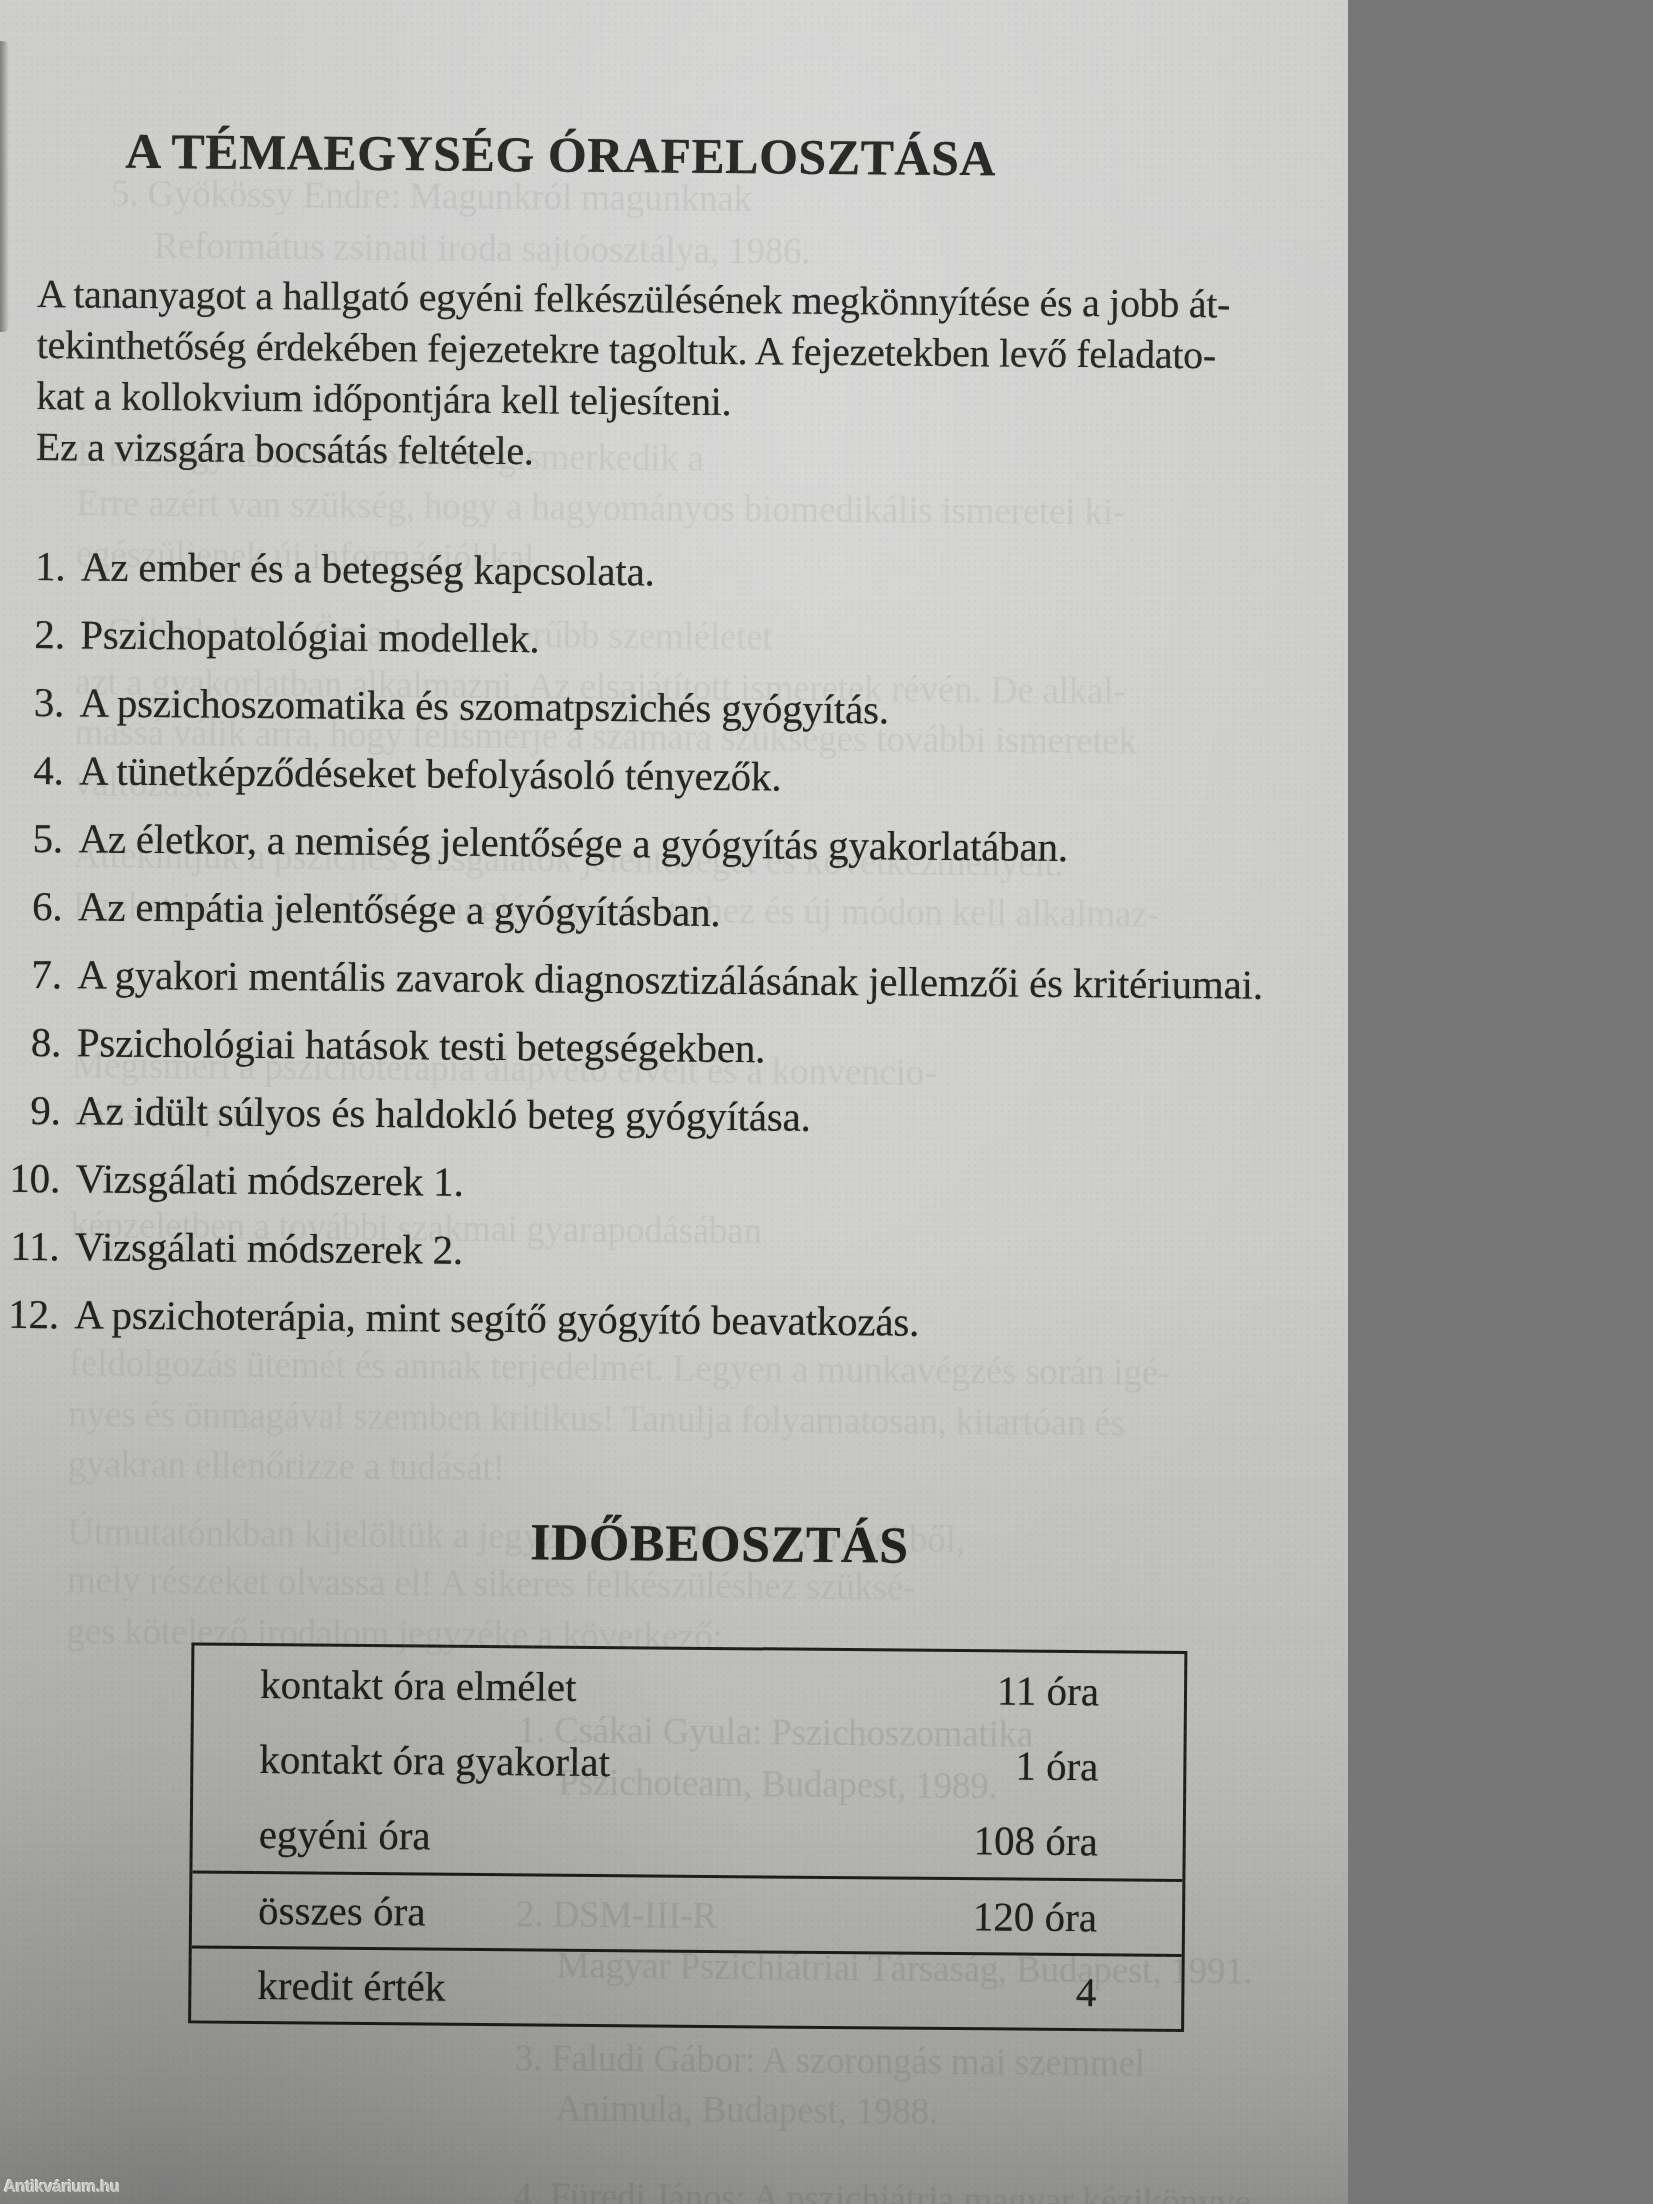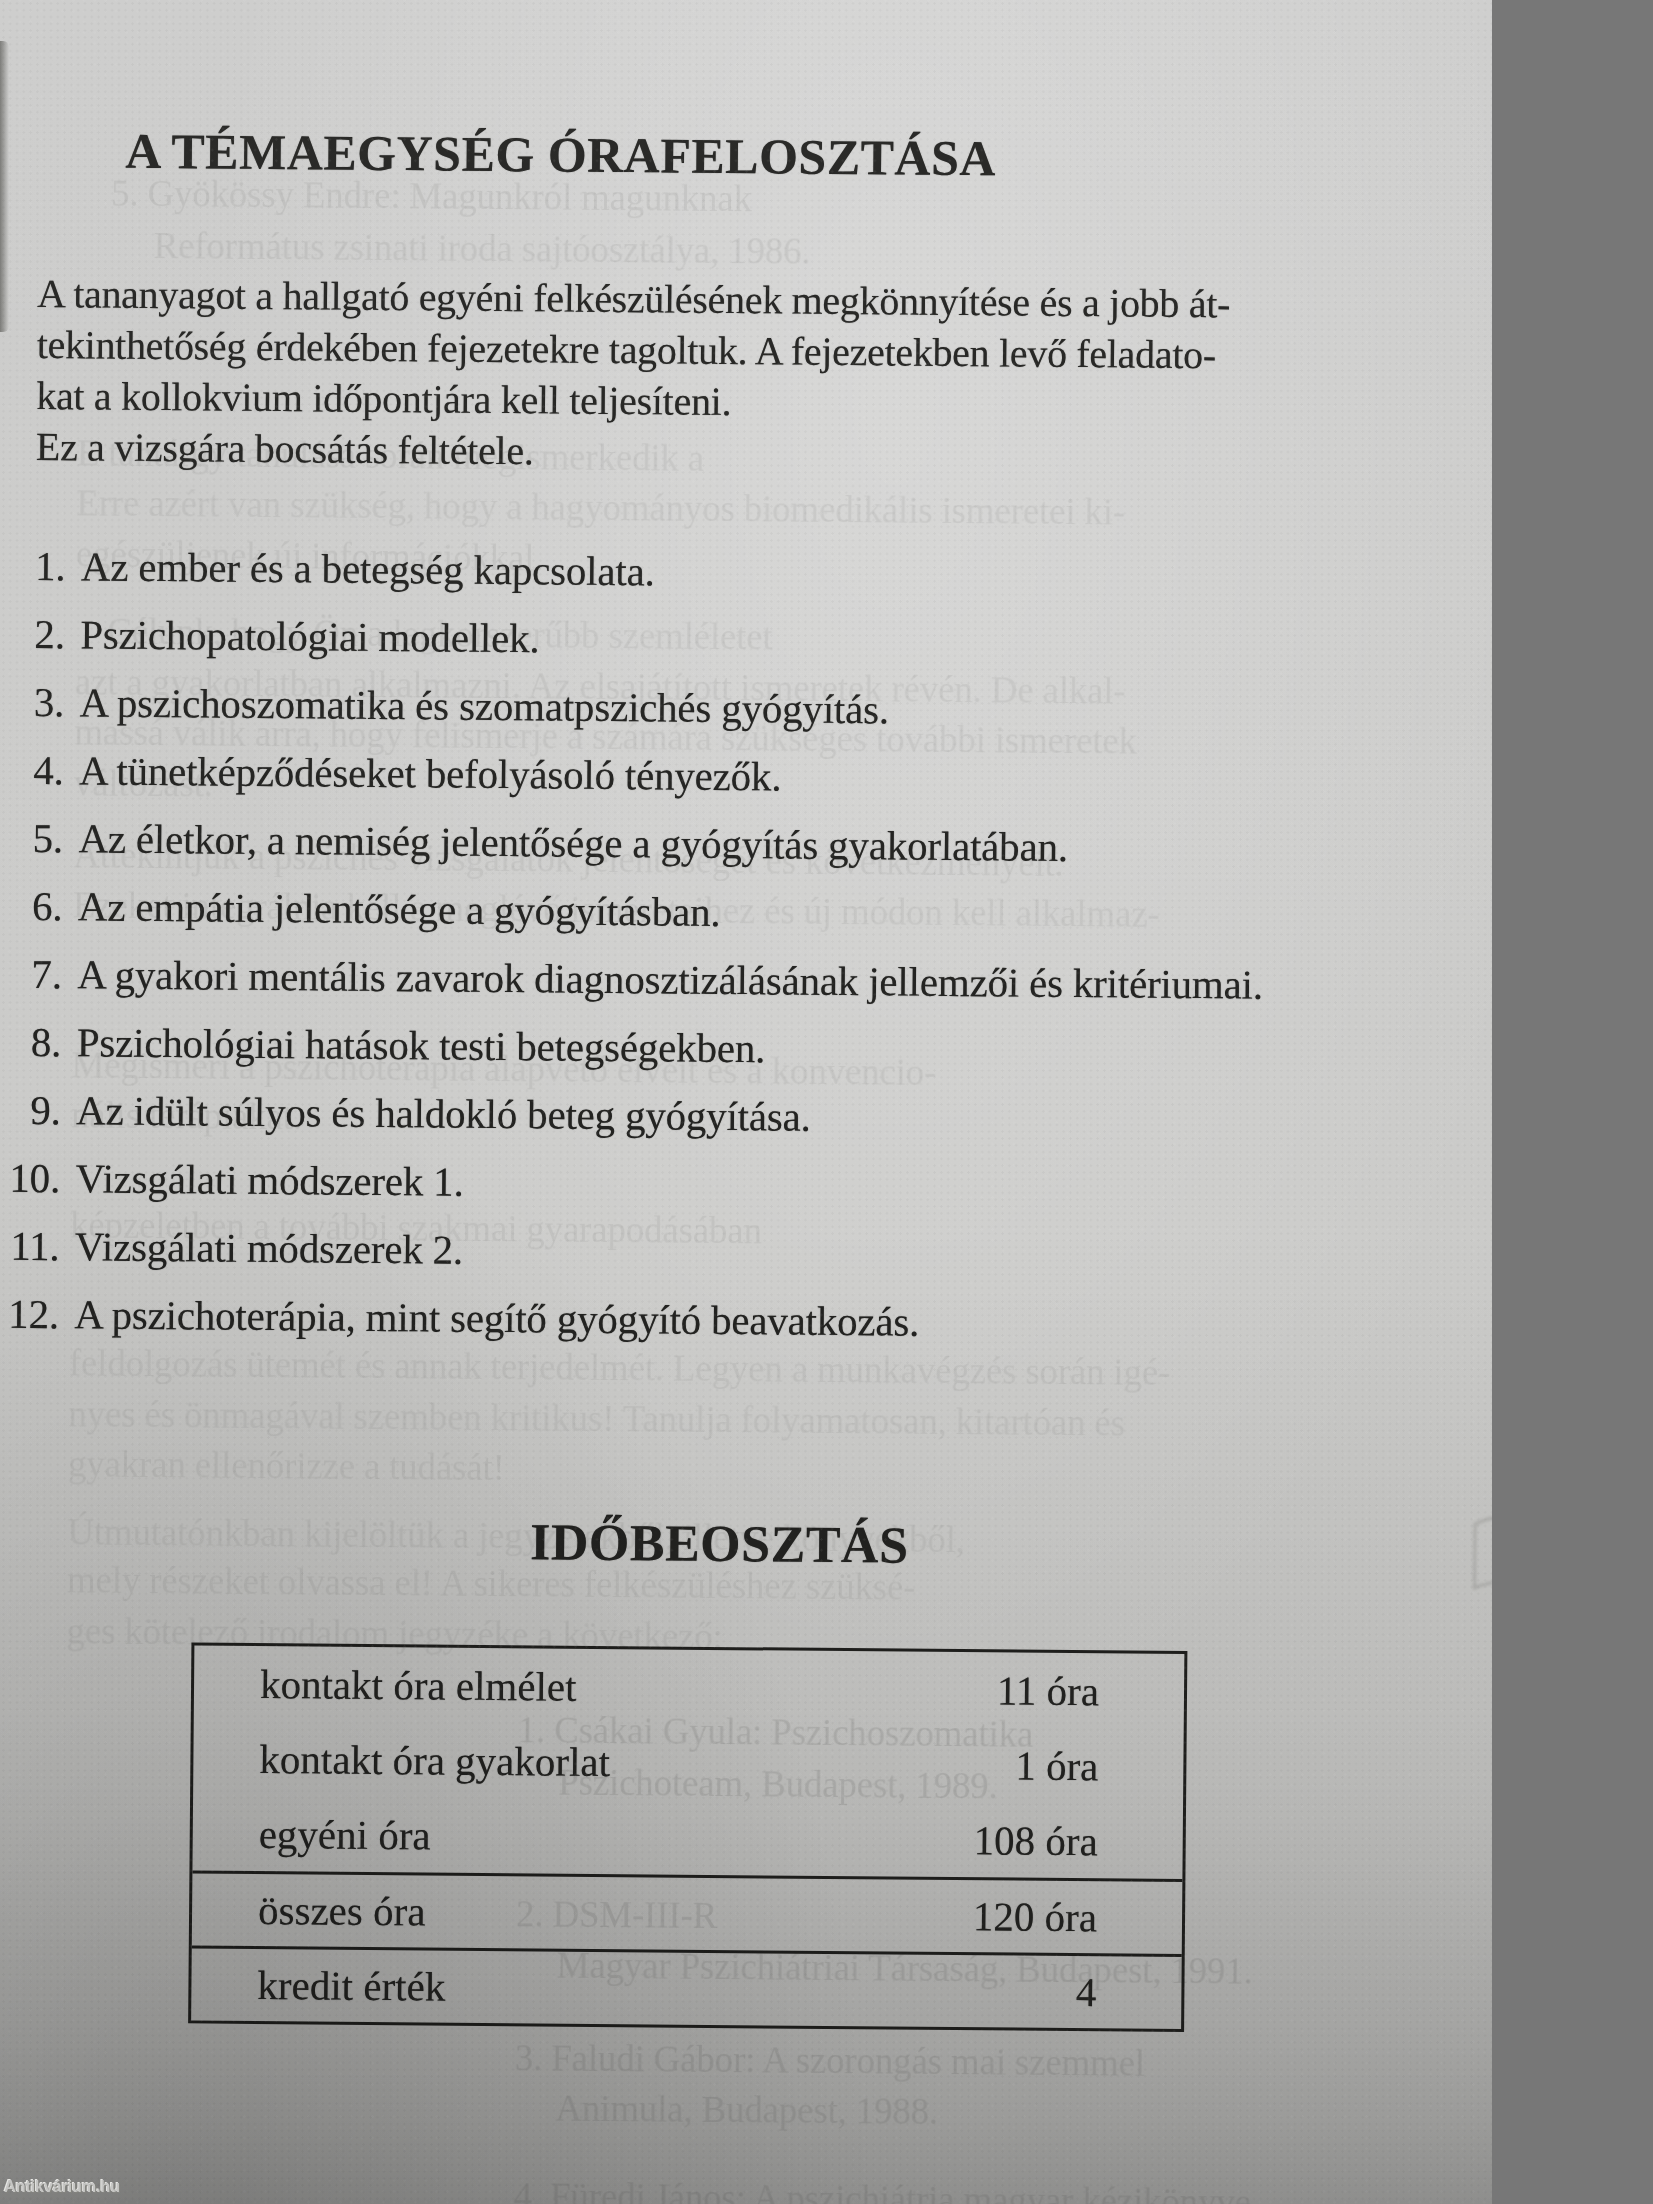--- a/index.html
+++ b/index.html
@@ -1,17 +1,17 @@
 <!DOCTYPE html>
 <html lang="hu"><head>
 <meta charset="utf-8">
 <style>
   html,body{margin:0;padding:0;background:#777;}
   .page{
-    position:relative;width:1492px;height:2205px;overflow:hidden;
+    position:relative;width:1348px;height:2205px;overflow:hidden;
     background-color:#cbcbc8;
     background-image:
       radial-gradient(ellipse at 60% 18%, rgba(255,255,255,0.22) 0%, rgba(255,255,255,0) 55%),
       linear-gradient(180deg, #cccccb 0%, #cbcbc9 58%, #c4c4c2 78%, #b7b7b5 93%, #adadab 100%);
     font-family:"Liberation Serif", serif;
     color:#222220;
     text-decoration:underline;
   }
   .rot{position:absolute;inset:0;transform:rotate(0.5deg);transform-origin:39px 87px;}
   .ink{text-shadow:0 0 1px rgba(32,32,30,.55);}

